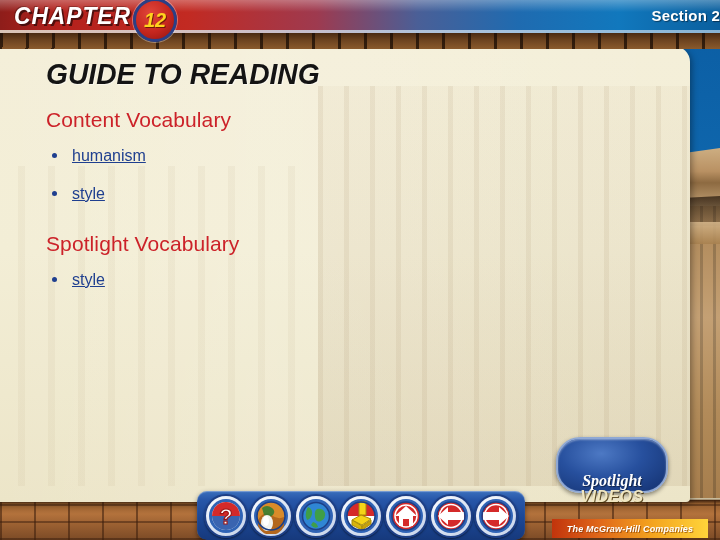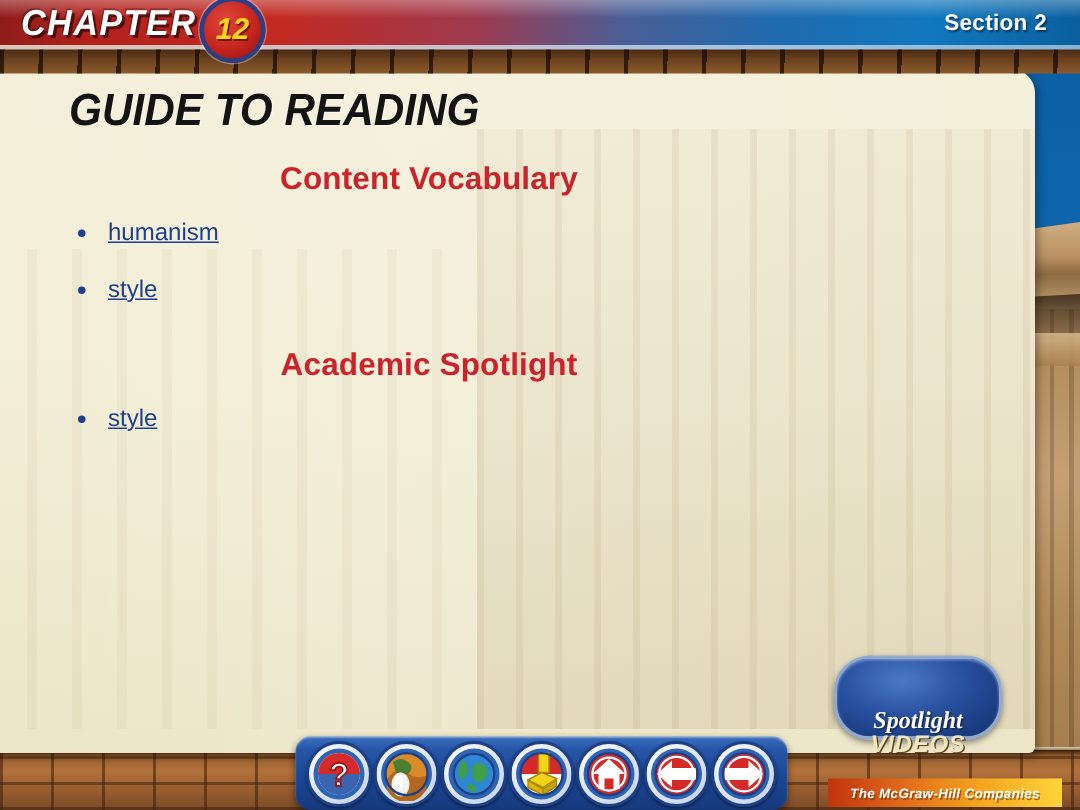--- a/index.html
+++ b/index.html
@@ -180,21 +180,20 @@
 
   .section-tab {
     position: absolute;
     right: 0;
     top: 0;
     width: 180px;
     height: 31px;
     display: flex;
     align-items: center;
     justify-content: flex-end;
-    padding-right: 22px;
     box-sizing: border-box;
   }
   .section-label {
     font-size: 15px;
     font-weight: bold;
     color: #ffffff;
     text-shadow: 1px 1px 1px rgba(0,0,0,0.45);
     letter-spacing: .2px;
   }
 
@@ -258,25 +257,24 @@
   }
 
   .content {
     position: absolute;
     left: 46px;
     top: 108px;
     width: 480px;
   }
   .vocab-heading {
     font-size: 21px;
-    font-weight: bold;
+    font-weight: normal;
     color: #cc2229;
     margin: 0 0 14px 0;
     letter-spacing: .1px;
-    text-align: center;
   }
   .vocab-heading.second {
     margin-top: 28px;
   }
   .vocab-list {
     list-style: none;
     margin: 0;
     padding: 0;
   }
   .vocab-item {
@@ -435,21 +433,21 @@
       <li class="vocab-item">
         <span class="dot"></span>
         <span class="vocab-link">humanism</span>
       </li>
       <li class="vocab-item">
         <span class="dot"></span>
         <span class="vocab-link">style</span>
       </li>
     </ul>
 
-    <h2 class="vocab-heading second">Academic Spotlight</h2>
+    <h2 class="vocab-heading second">Spotlight Vocabulary</h2>
     <ul class="vocab-list">
       <li class="vocab-item">
         <span class="dot"></span>
         <span class="vocab-link">style</span>
       </li>
     </ul>
   </div>
 
   <div class="spotlight">
     <span class="spotlight-word1">Spotlight</span>

